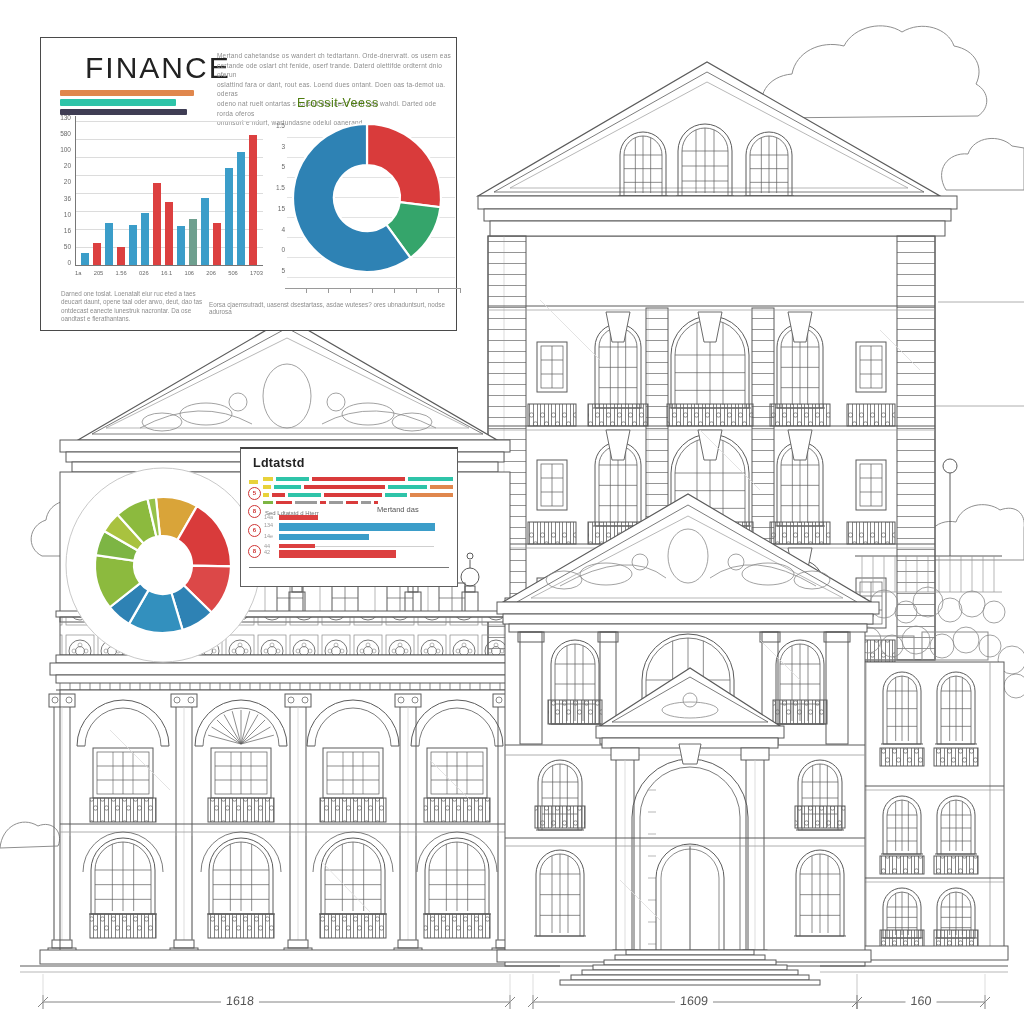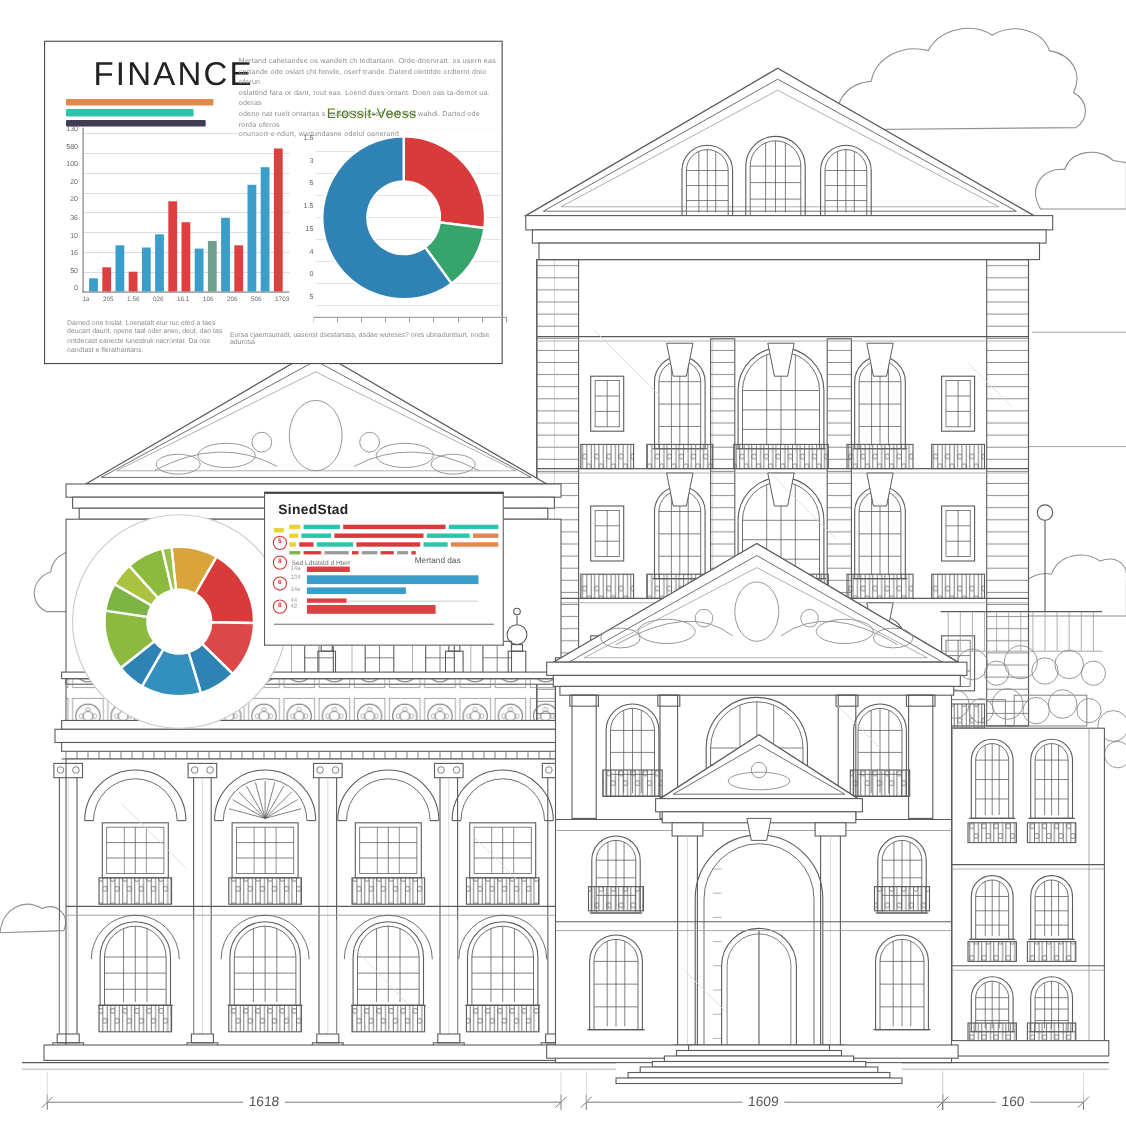--- a/index.html
+++ b/index.html
@@ -889,21 +889,21 @@
       <path d="M118.65416219222405,164.09772583218057A68,68 0 0 1 65.00000000000001,157.88972745734185L84.5,124.11473670974873A29,29 0 0 0 107.38192211138967,126.76226542842996Z" fill="#3390BE" stroke="#fff" stroke-width="2.2"></path>
       <path d="M65.00000000000001,157.88972745734185A68,68 0 0 1 45.7088449018429,141.23804905892513L76.27288973755066,117.013285628071A29,29 0 0 0 84.5,124.11473670974873Z" fill="#2E82B4" stroke="#fff" stroke-width="2.2"></path>
       <path d="M45.7088449018429,141.23804905892513A68,68 0 0 1 31.72948135851678,89.06635405775606L70.31110234407333,94.76359217169009A29,29 0 0 0 76.27288973755066,117.013285628071Z" fill="#8CBA3E" stroke="#fff" stroke-width="2.2"></path>
       <path d="M31.72948135851678,89.06635405775606A68,68 0 0 1 40.11027254265817,65L73.88526329025129,84.5A29,29 0 0 0 70.31110234407333,94.76359217169009Z" fill="#7DB544" stroke="#fff" stroke-width="2.2"></path>
       <path d="M40.11027254265817,65A68,68 0 0 1 53.49911876759762,48.46615186753721L79.5952124155931,77.44880006115557A29,29 0 0 0 73.88526329025129,84.5Z" fill="#A9C23F" stroke="#fff" stroke-width="2.2"></path>
       <path d="M53.49911876759762,48.46615186753721A68,68 0 0 1 83.4721408324754,32.7966346046251L92.37782476679098,70.76621181667835A29,29 0 0 0 79.5952124155931,77.44880006115557Z" fill="#8CBA3E" stroke="#fff" stroke-width="2.2"></path>
       <path d="M83.4721408324754,32.7966346046251A68,68 0 0 1 91.89206449779957,31.372511114957405L95.96867456523805,70.15886503432007A29,29 0 0 0 92.37782476679098,70.76621181667835Z" fill="#97C24A" stroke="#fff" stroke-width="2.2"></path>
     </svg>
 
   <div class="panel" id="data-panel">
-    <div id="dp-title">SinedStad</div>
+    <div id="dp-title">Ldtatstd</div>
     <div id="dp-yellow" style="background: rgb(232, 210, 58);"></div>
     <div id="dp-glyphs">
         <div class="dp-glyph" style="top: 38px;">5</div>
         <div class="dp-glyph" style="top: 56px;">8</div>
         <div class="dp-glyph" style="top: 75px;">6</div>
         <div class="dp-glyph" style="top: 96px;">8</div>
       </div>
     <div id="dp-legend">
         <div class="row">
           <div style="width: 10px; background: rgb(232, 210, 58);"></div>

